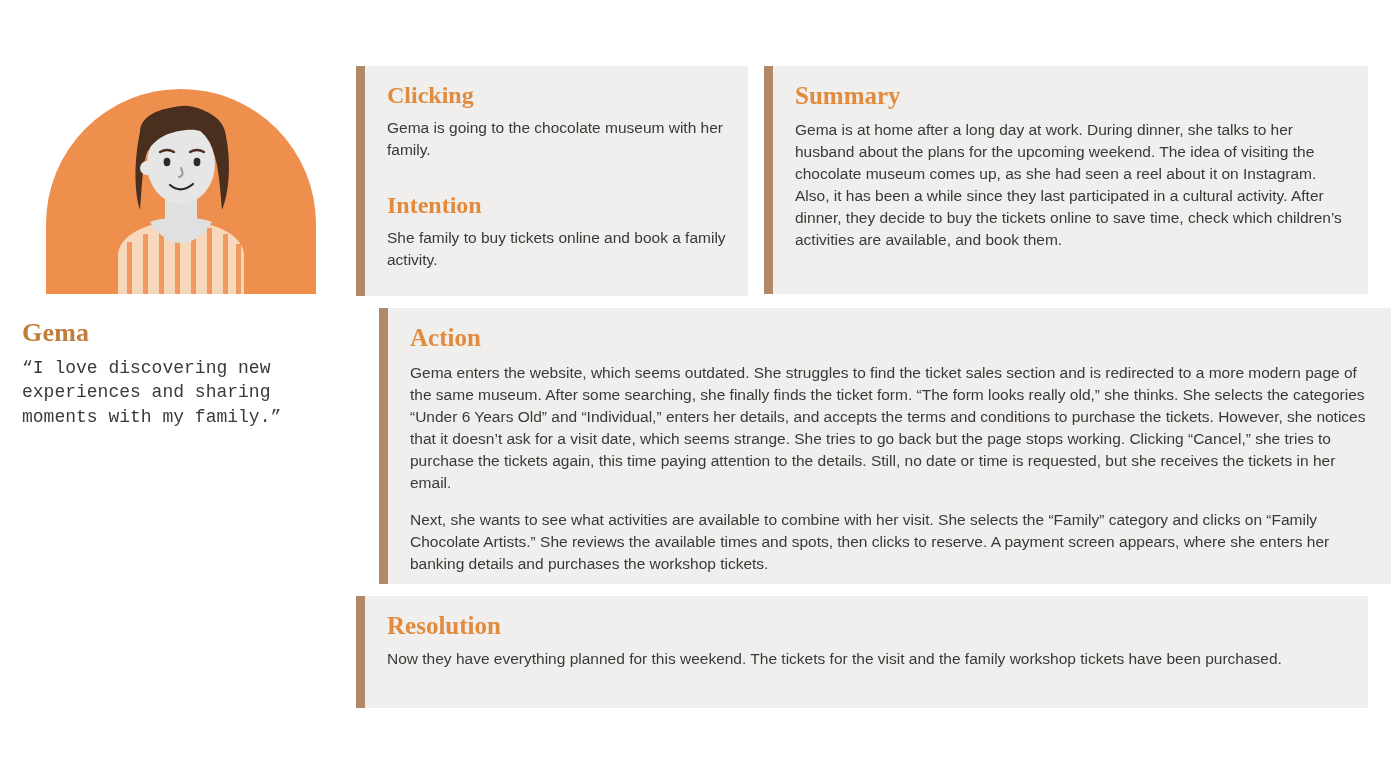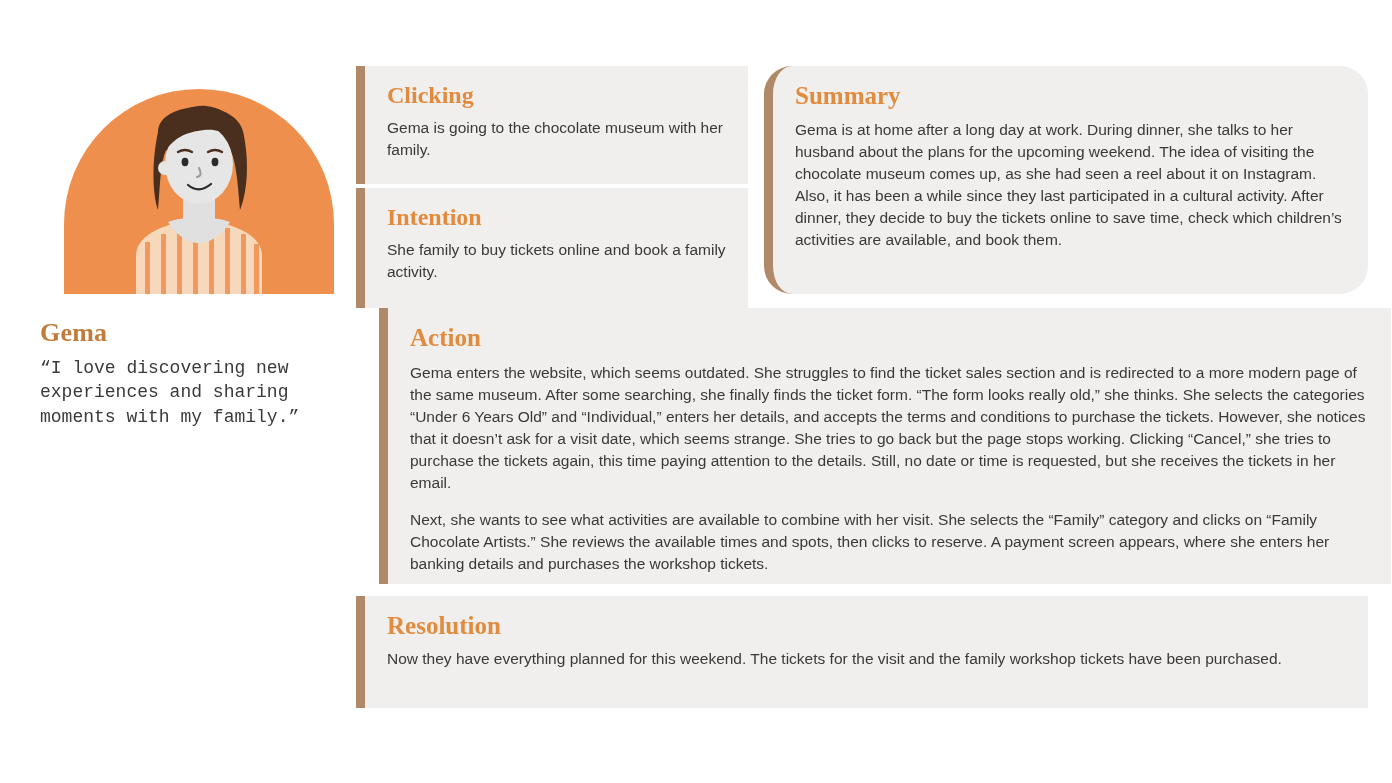--- a/index.html
+++ b/index.html
@@ -12,21 +12,21 @@
     width: 1392px;
     height: 783px;
     font-family: "Liberation Sans", sans-serif;
     position: relative;
     overflow: hidden;
   }
 
   
   #persona {
     position: absolute;
-    left: 40px;
+    left: 22px;
     top: 64px;
     width: 318px;
   }
   #avatar-frame {
     width: 318px;
     height: 230px;
     overflow: hidden;
     position: relative;
   }
   #avatar-svg { display: block; }
@@ -67,22 +67,22 @@
     font-family: "Liberation Sans", sans-serif;
     font-size: 15.5px;
     line-height: 1.42;
     color: #3a3937;
     margin: 0;
   }
   .card-body + .card-body { margin-top: 15px; }
 
   
   #card-motivator { left: 356px; top: 66px;  width: 392px; height: 118px; }
-  #card-intention { left: 356px; top: 188px; width: 392px; height: 120px; }
-  #card-summary   { left: 764px; top: 66px;  width: 604px; height: 228px; border-radius: 28px; }
+  #card-intention { left: 356px; top: 176px; width: 392px; height: 120px; }
+  #card-summary   { left: 764px; top: 66px;  width: 604px; height: 228px; }
   #card-action    { left: 356px; top: 308px; width: 1012px; height: 276px; margin-left: 23px; }
   #card-resolution{ left: 356px; top: 596px; width: 1012px; height: 112px; }
 
   #card-summary .card-title { margin-bottom: 9px; }
   #card-action  .card-title { margin-bottom: 10px; }
 </style>
 </head>
 <body>
 
 <div id="persona">

